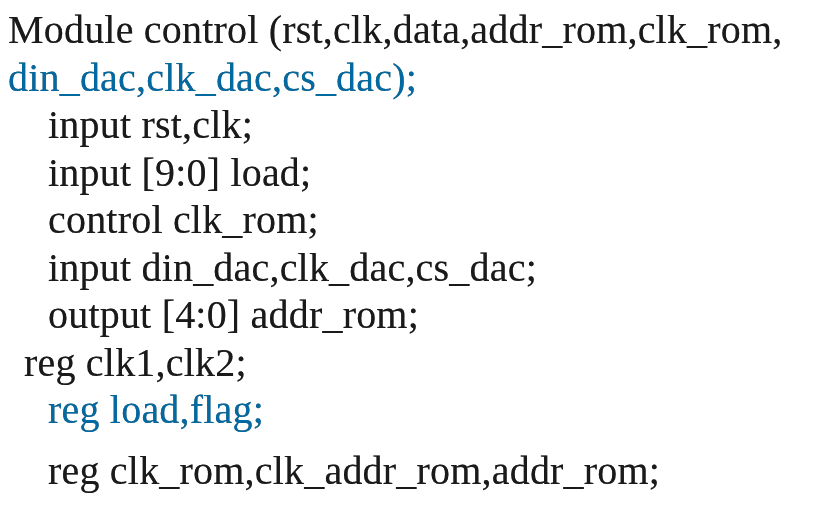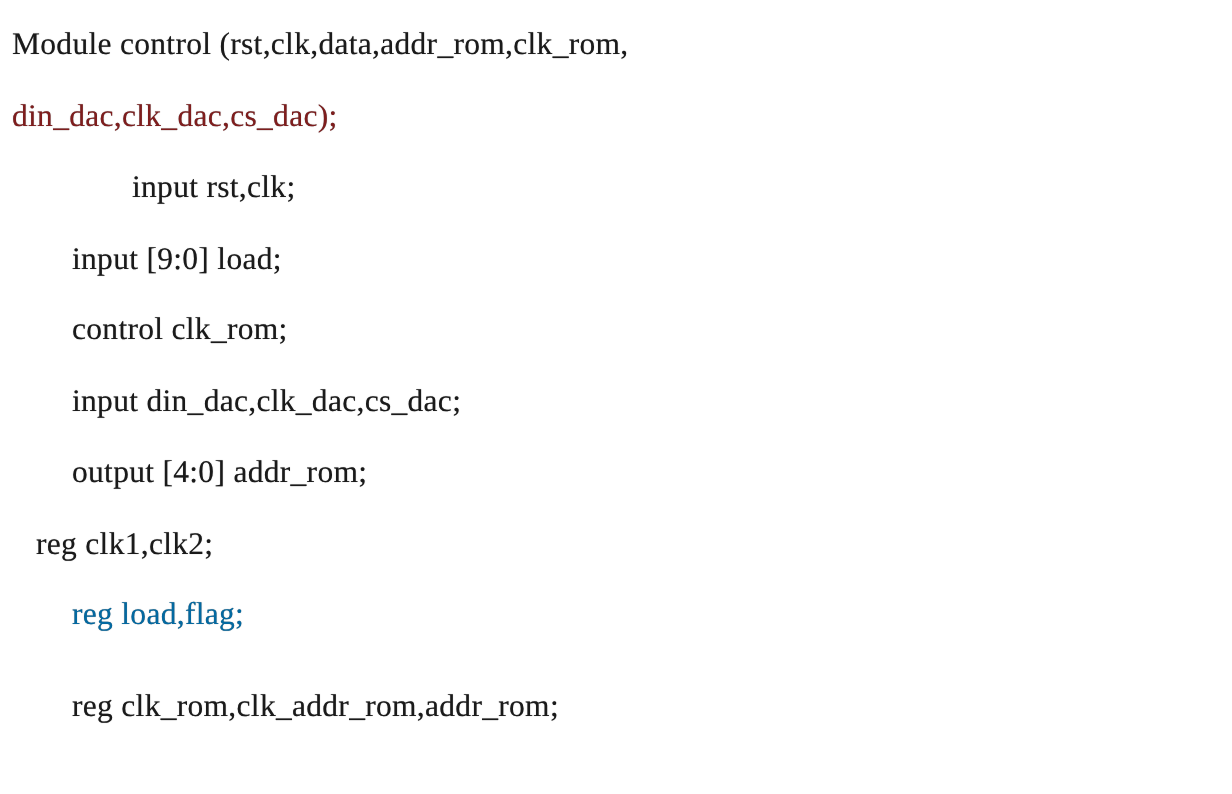--- a/index.html
+++ b/index.html
@@ -24,21 +24,21 @@
     left: 0;
     top: 0;
     width: 821px;
     padding-top: 6px;
     box-sizing: border-box;
   }
   .code-line {
     display: block;
     height: 47.5px;
     line-height: 47.5px;
-    font-size: 21px;
+    font-size: 40px;
     color: #1a1a1a;
     white-space: pre;
     letter-spacing: 0.2px;
     padding-left: 8px;
     text-rendering: optimizeLegibility;
   }
   .code-line.indent-0 { padding-left: 8px; }
   .code-line.indent-1 { padding-left: 48px; }
 
   
@@ -47,22 +47,22 @@
     -webkit-font-smoothing: antialiased;
     text-shadow: 0 0 0.5px rgba(0,0,0,0.55);
   }
 </style>
 </head>
 <body>
 
 <div id="page" style="background: rgb(255, 255, 255);">
   <div class="code-block" id="code-block">
       <div class="code-line indent-0" style="color: rgb(26, 26, 26);"><span class="ink">Module control (rst,clk,data,addr_rom,clk_rom,</span></div>
-      <div class="code-line indent-0" style="color: #7f1d1d;"><span class="ink">din_dac,clk_dac,cs_dac);</span></div>
-      <div class="code-line indent-1" style="color: rgb(26, 26, 26); margin-left: 40px;"><span class="ink">input rst,clk;</span></div>
+      <div class="code-line indent-0" style="color: #0369a1;"><span class="ink">din_dac,clk_dac,cs_dac);</span></div>
+      <div class="code-line indent-1" style="color: rgb(26, 26, 26);"><span class="ink">input rst,clk;</span></div>
       <div class="code-line indent-1" style="color: rgb(26, 26, 26);"><span class="ink">input [9:0] load;</span></div>
       <div class="code-line indent-1" style="color: rgb(26, 26, 26);"><span class="ink">control clk_rom;</span></div>
       <div class="code-line indent-1" style="color: rgb(26, 26, 26);"><span class="ink">input din_dac,clk_dac,cs_dac;</span></div>
       <div class="code-line indent-1" style="color: rgb(26, 26, 26);"><span class="ink">output [4:0] addr_rom;</span></div>
       <div class="code-line indent-1" style="color: rgb(26, 26, 26); padding-left: 24px;"><span class="ink">reg clk1,clk2;</span></div>
       <div class="code-line indent-1" style="color: #0369a1;"><span class="ink">reg load,flag;</span></div>
       <div class="code-line indent-1" style="color: rgb(26, 26, 26); margin-top: 13px;"><span class="ink">reg clk_rom,clk_addr_rom,addr_rom;</span></div>
     </div>
 </div>
 

